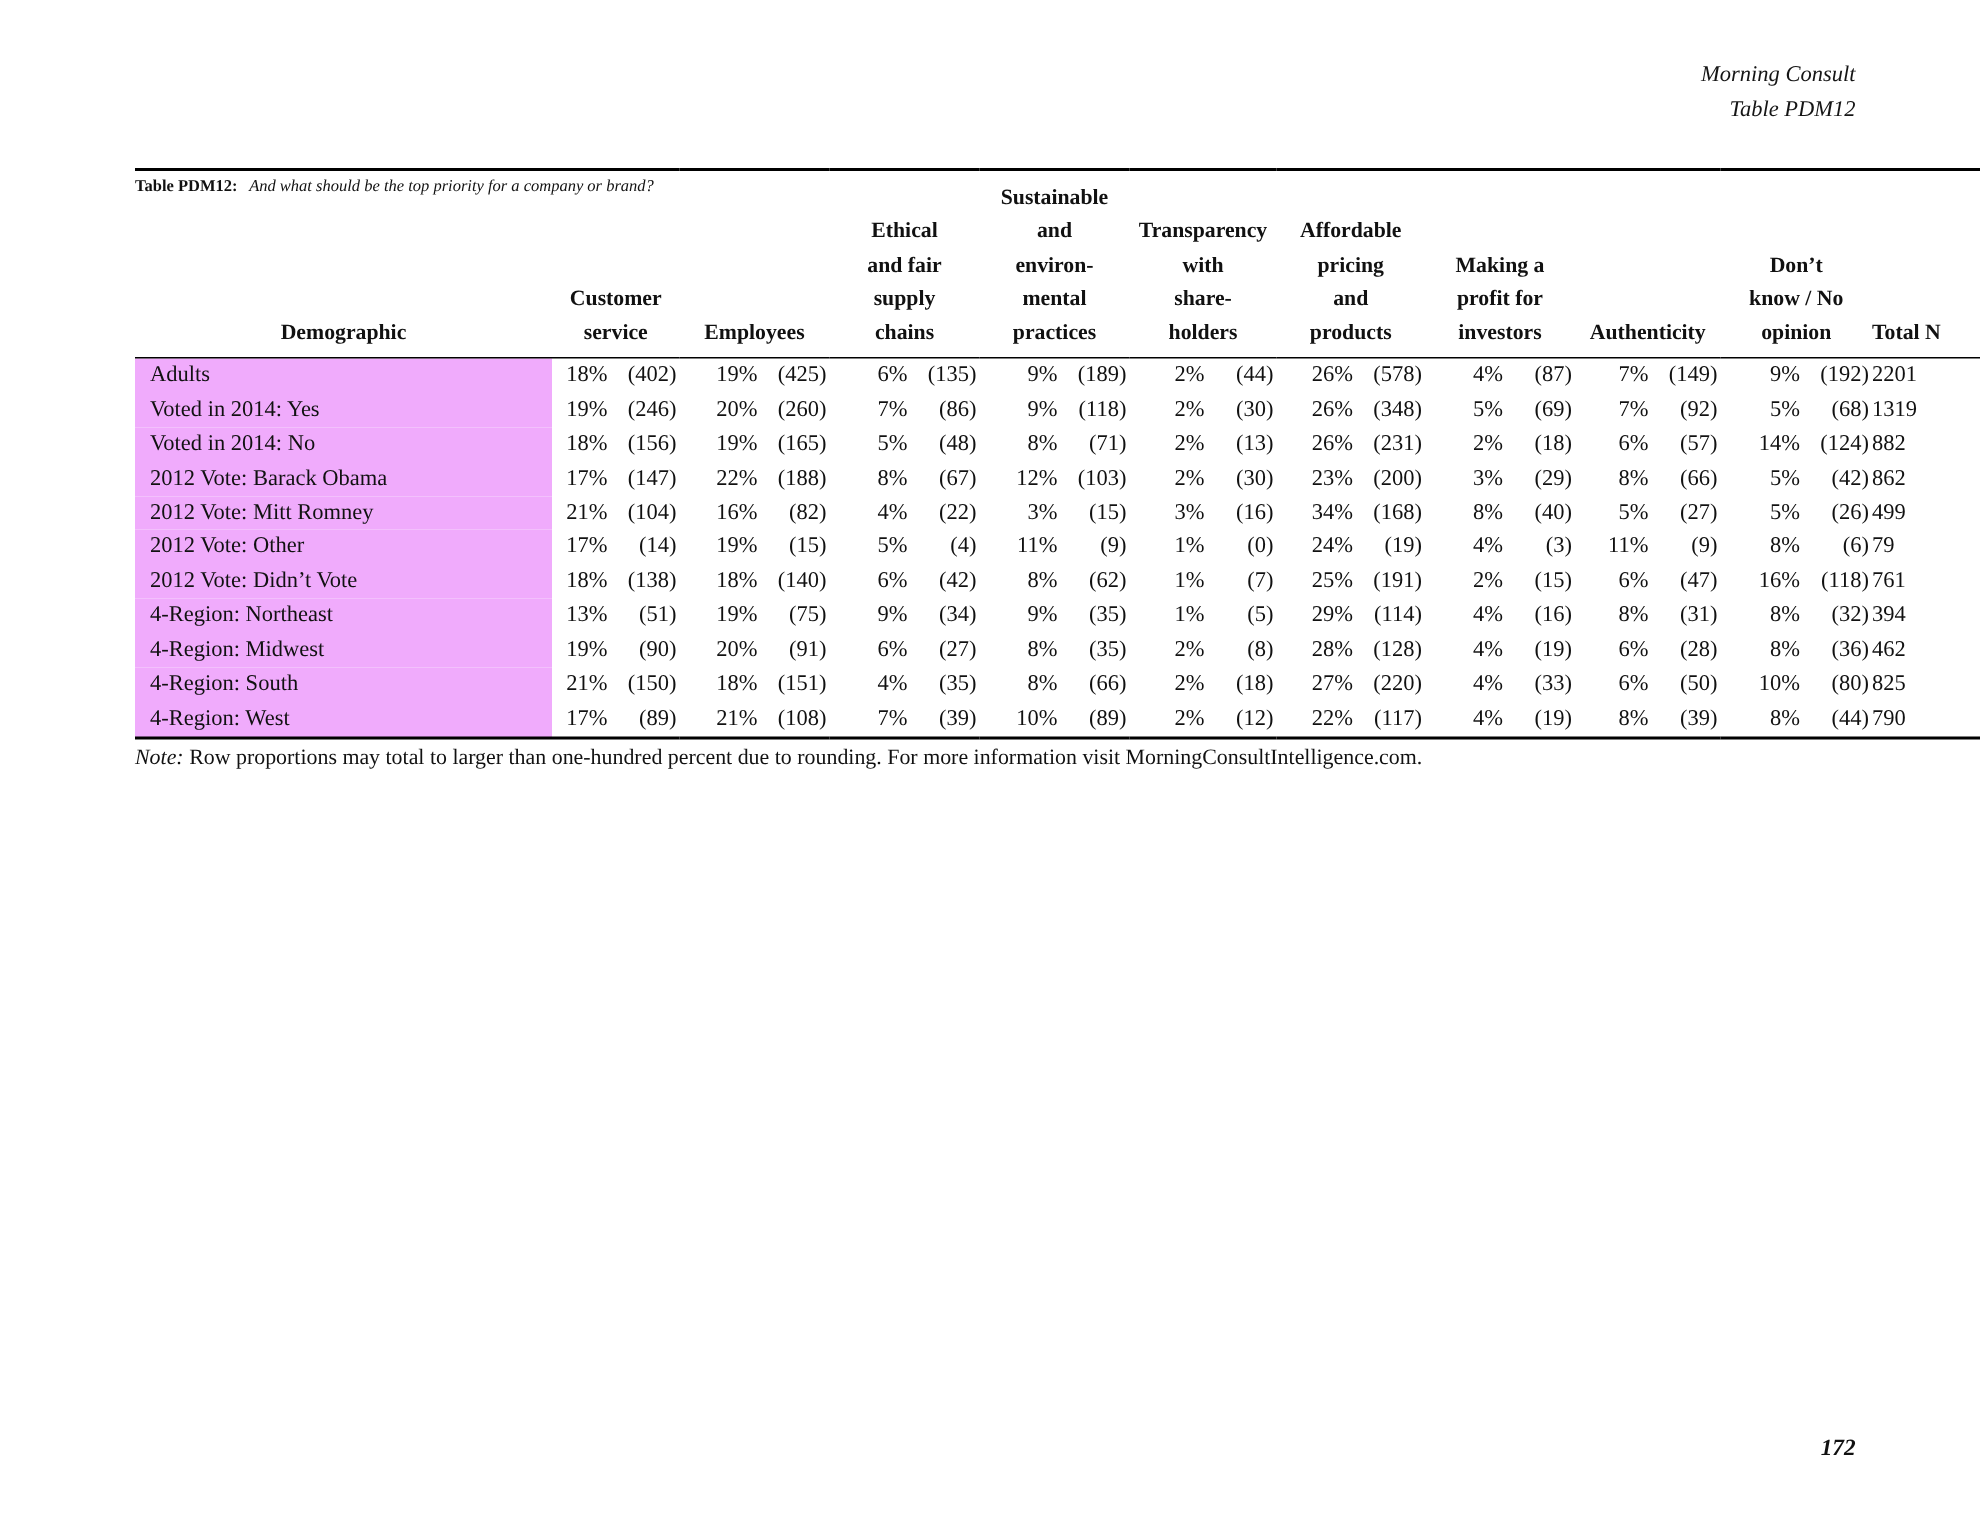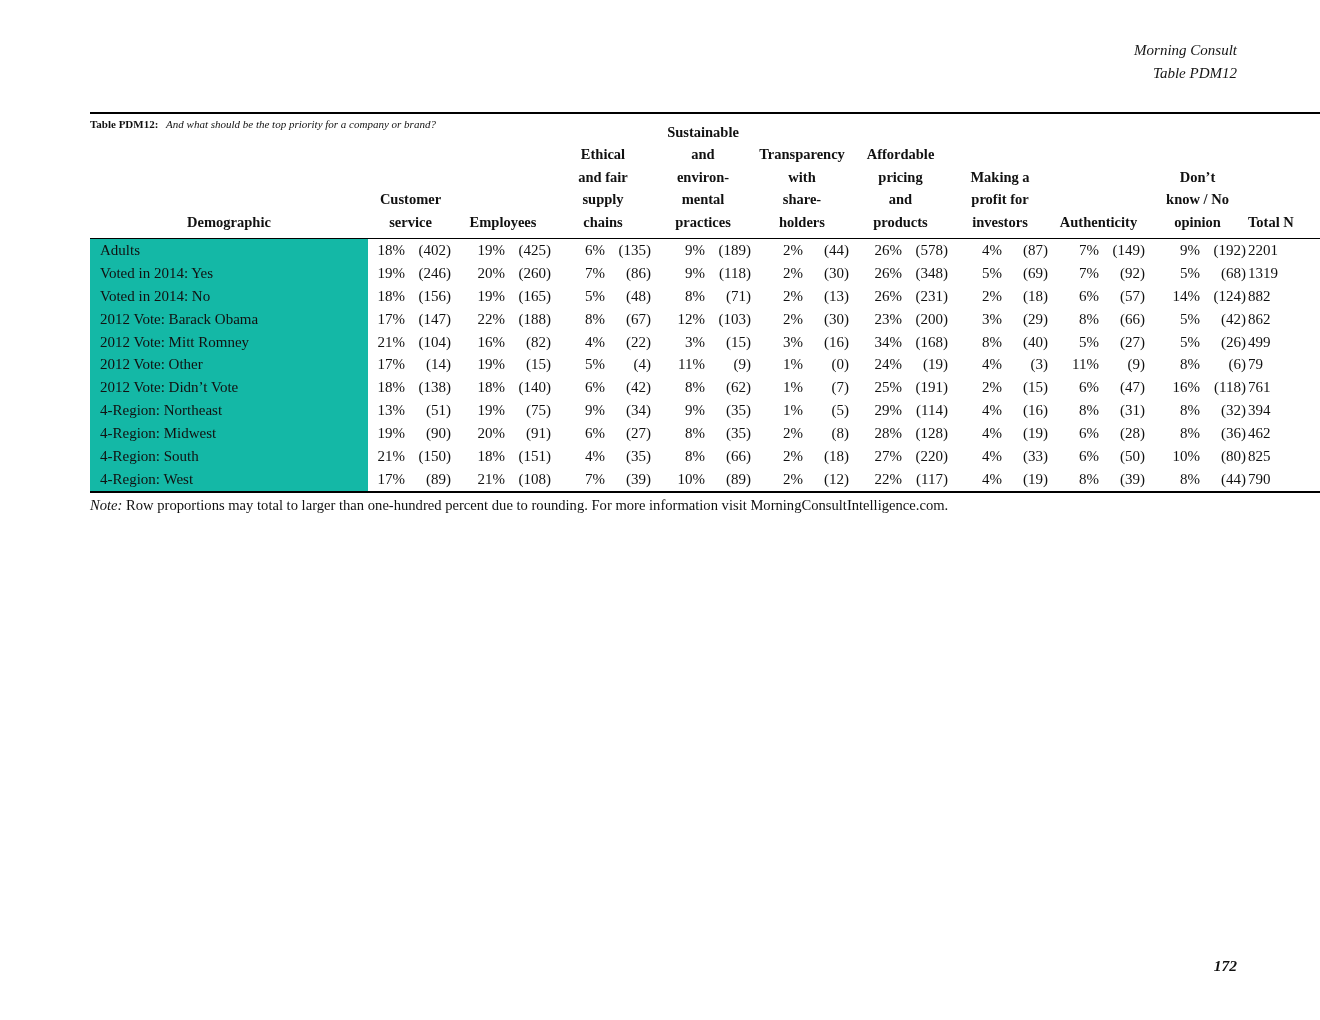--- a/index.html
+++ b/index.html
@@ -25,21 +25,21 @@
   }
   thead th {
     font-weight:bold; vertical-align:bottom; text-align:center;
     border-bottom:1.5px solid #000; padding:0 0 5px 0;
     font-size:14.5px; line-height:22.4px; white-space:nowrap; overflow:visible;margin-top:46px;
   }
   thead th.col-demographic { height:119px; }
   thead th.col-total-n { text-align:left; padding-right:8px; }
   tbody td { font-size:15px; height:22.9px; padding:0; vertical-align:middle; }
   td.demo {
-    background:#14b8a6; padding-left:10px; text-align:left; white-space:nowrap;
+    background:#f0abfc; padding-left:10px; text-align:left; white-space:nowrap;
   }
   td.val .cellflex { display:flex; justify-content:flex-end; align-items:baseline; }
   td.val .pct { flex:1 1 auto; text-align:right; }
   td.val .cnt { flex:0 0 46px; width:46px; text-align:right; padding-right:2px; }
   td.totaln { text-align:left; padding-right:12px; }
 
   .note { position:absolute; left:90px; top:497px; font-size:14.6px; white-space:nowrap; }
   .note-label { font-style:italic; }
   .page-number {
     position:absolute; right:83px; top:957px; font-style:italic; font-size:15.5px;font-weight:bold;

